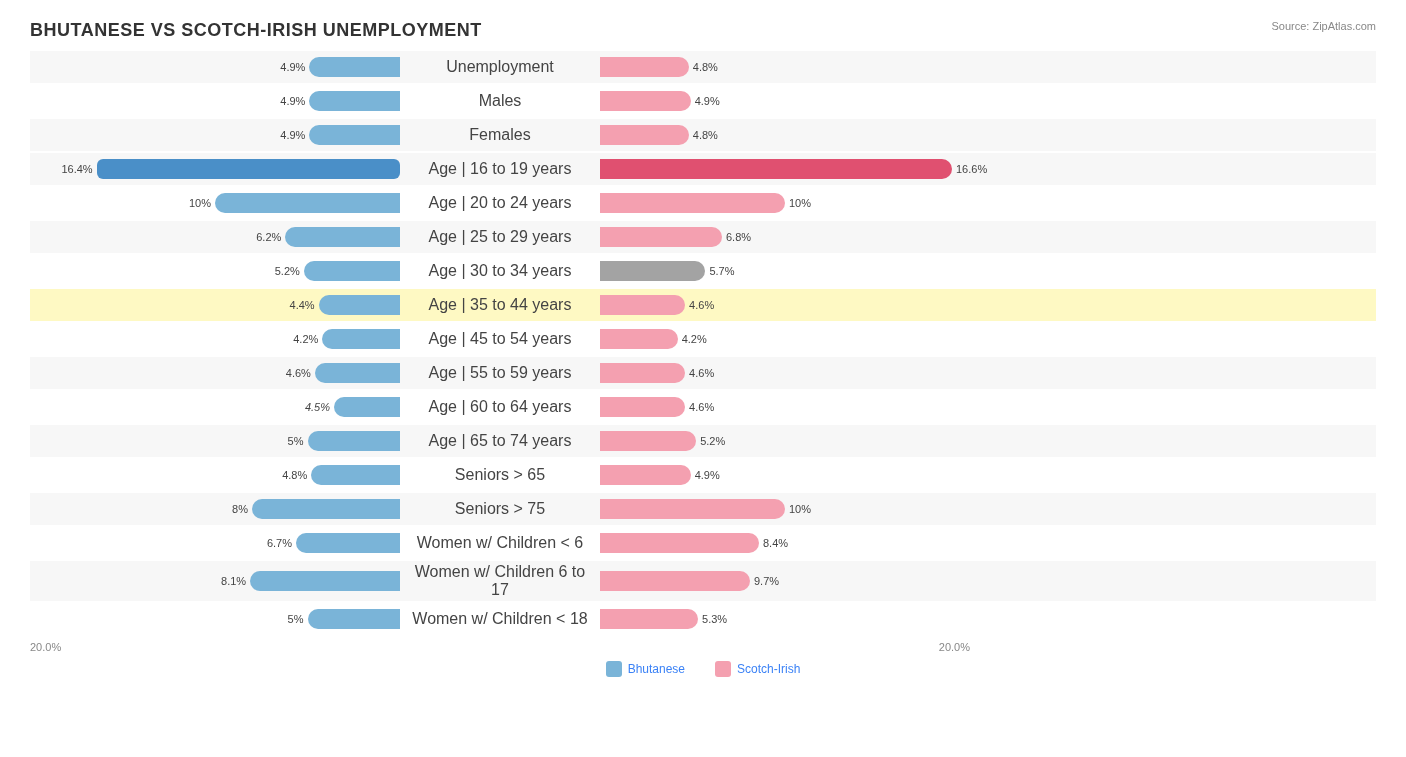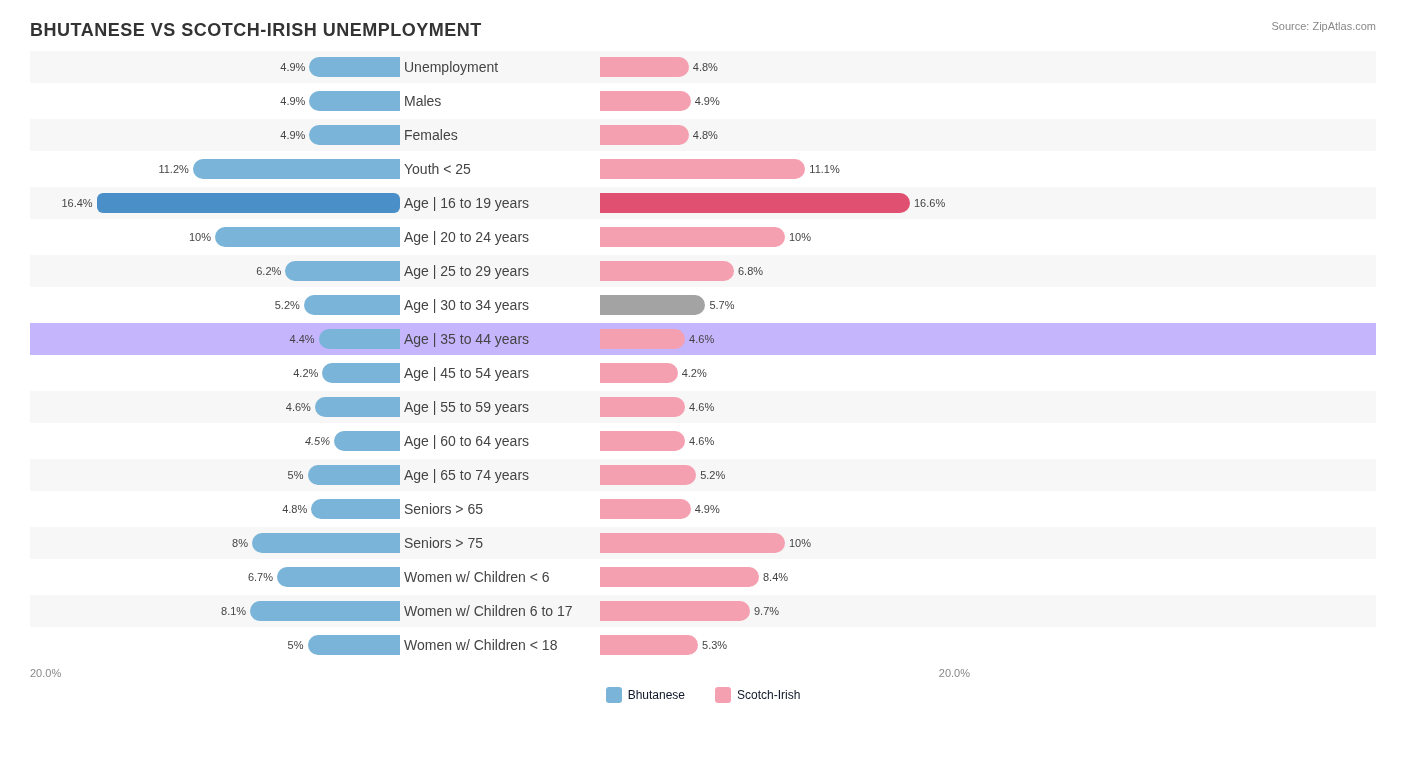--- a/index.html
+++ b/index.html
@@ -51,21 +51,22 @@
     }
     .bar-right-container {
       width: 370px;
       display: flex;
       align-items: center;
       position: relative;
       padding-left: 0;
     }
     .label-center {
       width: 200px;
-      font-size: 14px;
+      text-align: center;
+      font-size: 16px;
       color: #444;
       z-index: 2;
       flex-shrink: 0;
       padding: 0 4px;
     }
     .bar-left {
       background: #7ab4d8;
       height: 20px;
       border-radius: 10px 0 0 10px;
       display: flex;
@@ -122,21 +123,21 @@
       display: flex;
       justify-content: center;
       gap: 30px;
       margin-top: 8px;
     }
     .legend-item {
       display: flex;
       align-items: center;
       gap: 6px;
       font-size: 12px;
-      color: #0f172a;
+      color: #3b82f6;
     }
     .legend-box {
       width: 16px;
       height: 16px;
       border-radius: 3px;
     }
     .legend-blue { background: #7ab4d8; }
     .legend-pink { background: #f4a0b0; }
 
     
@@ -184,42 +185,29 @@
           <span class="val-left">4.9%</span>
         </div>
       </div>
       <div class="label-center">Females</div>
       <div class="bar-right-container">
         <div class="bar-right" style="width:88.8px; background:#f4a0b0; position:relative;">
           <span class="val-right">4.8%</span>
         </div>
       </div>
     </div>
-      <div class="row" style="background: rgb(255, 255, 255);">
-      <div class="bar-left-container">
-        <div class="bar-left" style="width:207.2px; background:#7ab4d8; position:relative;">
-          <span class="val-left">11.2%</span>
-        </div>
-      </div>
-      <div class="label-center">Youth &lt; 25</div>
-      <div class="bar-right-container">
-        <div class="bar-right" style="width:205.34999999999997px; background:#f4a0b0; position:relative;">
-          <span class="val-right">11.1%</span>
-        </div>
-      </div>
-    </div>
       <div class="row" style="background: rgb(247, 247, 247);">
       <div class="bar-left-container">
         <div class="bar-left" style="width:303.4px; background:#4a8fc8; position:relative;border-radius:6px;">
           <span class="val-left">16.4%</span>
         </div>
       </div>
       <div class="label-center">Age | 16 to 19 years</div>
       <div class="bar-right-container">
-        <div class="bar-right" style="width:310px; background:#e05070; position:relative;">
+        <div class="bar-right" style="width:352px; background:#e05070; position:relative;">
           <span class="val-right">16.6%</span>
         </div>
       </div>
     </div>
       <div class="row" style="background: rgb(255, 255, 255);">
       <div class="bar-left-container">
         <div class="bar-left" style="width:185px; background:#7ab4d8; position:relative;">
           <span class="val-left">10%</span>
         </div>
       </div>
@@ -231,39 +219,39 @@
       </div>
     </div>
       <div class="row" style="background: rgb(247, 247, 247);">
       <div class="bar-left-container">
         <div class="bar-left" style="width:114.7px; background:#7ab4d8; position:relative;">
           <span class="val-left">6.2%</span>
         </div>
       </div>
       <div class="label-center">Age | 25 to 29 years</div>
       <div class="bar-right-container">
-        <div class="bar-right" style="width:134px; background:#f4a0b0; position:relative;">
+        <div class="bar-right" style="width:122px; background:#f4a0b0; position:relative;">
           <span class="val-right">6.8%</span>
         </div>
       </div>
     </div>
       <div class="row" style="background: rgb(255, 255, 255);">
       <div class="bar-left-container">
         <div class="bar-left" style="width:96.2px; background:#7ab4d8; position:relative;">
           <span class="val-left">5.2%</span>
         </div>
       </div>
       <div class="label-center">Age | 30 to 34 years</div>
       <div class="bar-right-container">
         <div class="bar-right" style="width:105.45000000000002px; background:#a3a3a3; position:relative;">
           <span class="val-right">5.7%</span>
         </div>
       </div>
     </div>
-      <div class="row" style="background: #c4b5fd;">
+      <div class="row" style="background: #fef9c3;">
       <div class="bar-left-container">
         <div class="bar-left" style="width:81.4px; background:#7ab4d8; position:relative;">
           <span class="val-left">4.4%</span>
         </div>
       </div>
       <div class="label-center">Age | 35 to 44 years</div>
       <div class="bar-right-container">
         <div class="bar-right" style="width:85.1px; background:#f4a0b0; position:relative;">
           <span class="val-right">4.6%</span>
         </div>
@@ -342,21 +330,21 @@
       </div>
       <div class="label-center">Seniors &gt; 75</div>
       <div class="bar-right-container">
         <div class="bar-right" style="width:185px; background:#f4a0b0; position:relative;">
           <span class="val-right">10%</span>
         </div>
       </div>
     </div>
       <div class="row" style="background: rgb(255, 255, 255);">
       <div class="bar-left-container">
-        <div class="bar-left" style="width:123px; background:#7ab4d8; position:relative;">
+        <div class="bar-left" style="width:104px; background:#7ab4d8; position:relative;">
           <span class="val-left">6.7%</span>
         </div>
       </div>
       <div class="label-center">Women w/ Children &lt; 6</div>
       <div class="bar-right-container">
         <div class="bar-right" style="width:159px; background:#f4a0b0; position:relative;">
           <span class="val-right">8.4%</span>
         </div>
       </div>
     </div>

